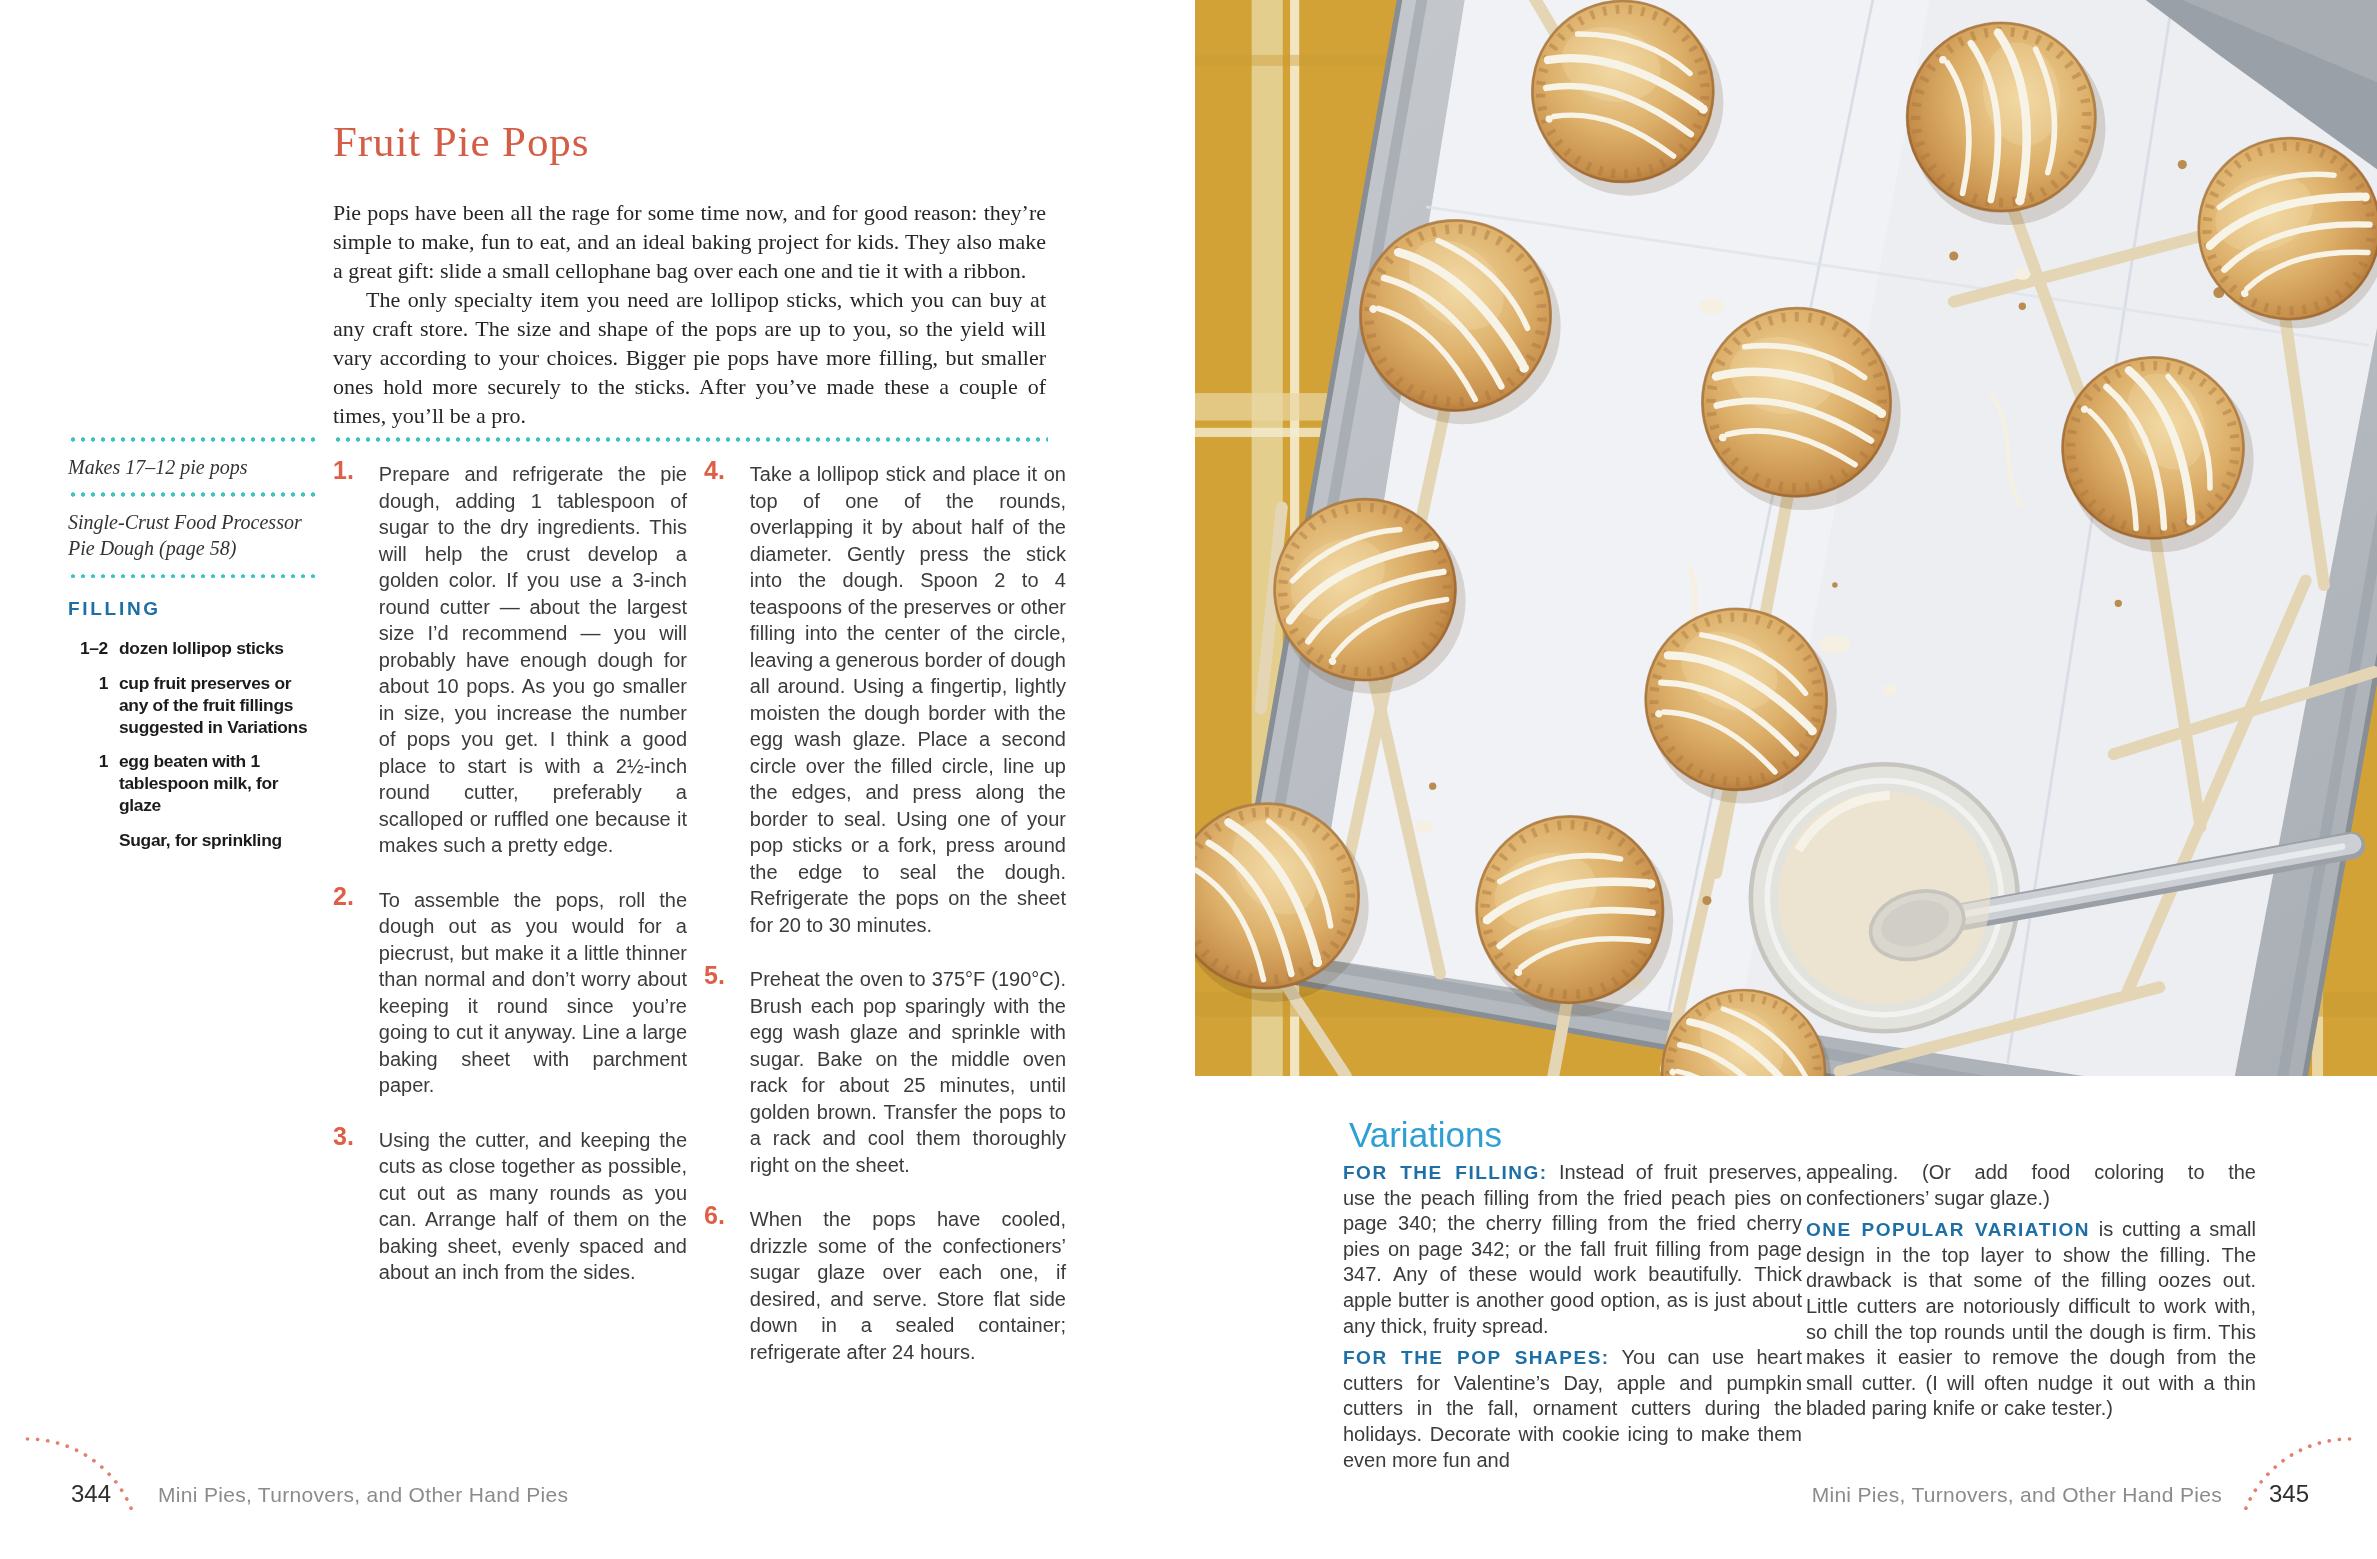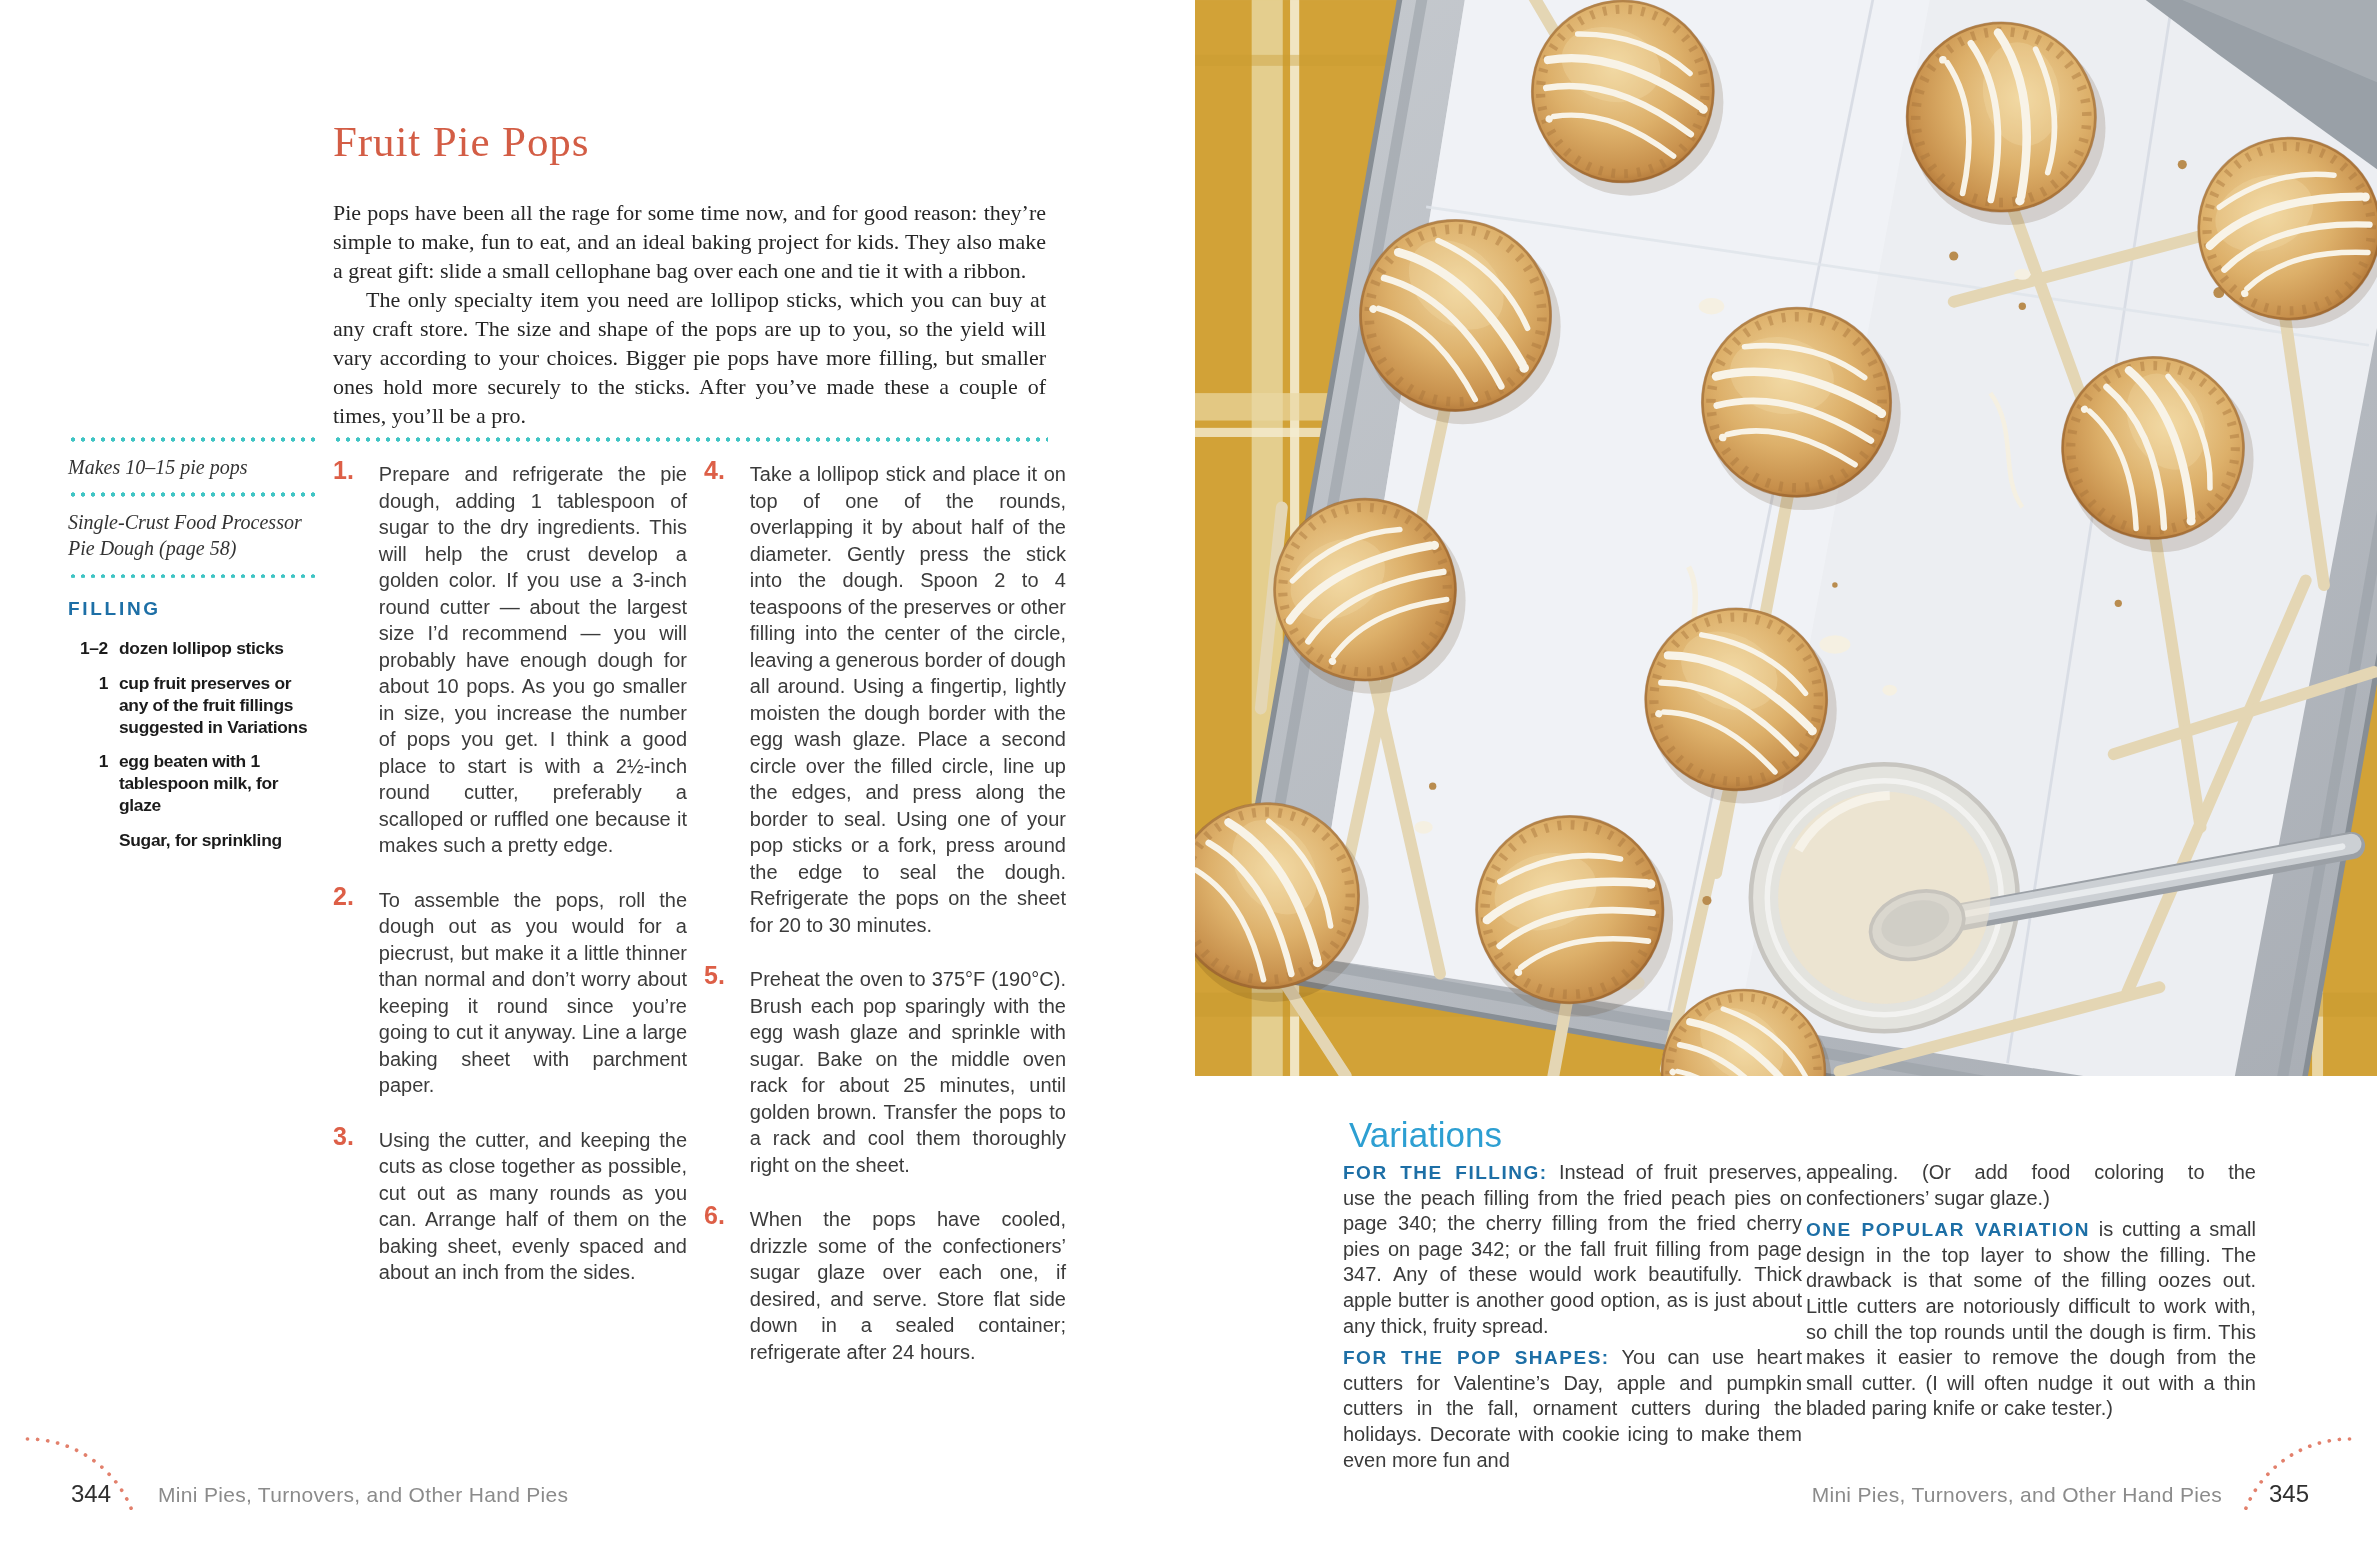--- a/index.html
+++ b/index.html
@@ -57,21 +57,21 @@
 
   <div class="intro">
     <p>Pie pops have been all the rage for some time now, and for good reason: they’re simple to make, fun to eat, and an ideal baking project for kids. They also make a great gift: slide a small cellophane bag over each one and tie it with a ribbon.</p>
     <p>The only specialty item you need are lollipop sticks, which you can buy at any craft store. The size and shape of the pops are up to you, so the yield will vary according to your choices. Bigger pie pops have more filling, but smaller ones hold more securely to the sticks. After you’ve made these a couple of times, you’ll be a pro.</p>
   </div>
 
   <div class="dotline steps-dotline"></div>
 
   <div class="sidebar">
     <div class="dotline"></div>
-    <div class="side-note">Makes 10–15 pie pops</div>
+    <div class="side-note">Makes 17–12 pie pops</div>
     <div class="dotline"></div>
     <div class="side-note">Single-Crust Food Processor Pie Dough (page 58)</div>
     <div class="dotline"></div>
     <div class="filling-h">FILLING</div>
     <div class="ing-row">
       <span class="ing-qty">1–2</span>
       <span class="ing-text">dozen lollipop sticks</span>
     </div>
     <div class="ing-row">
       <span class="ing-qty">1</span>

